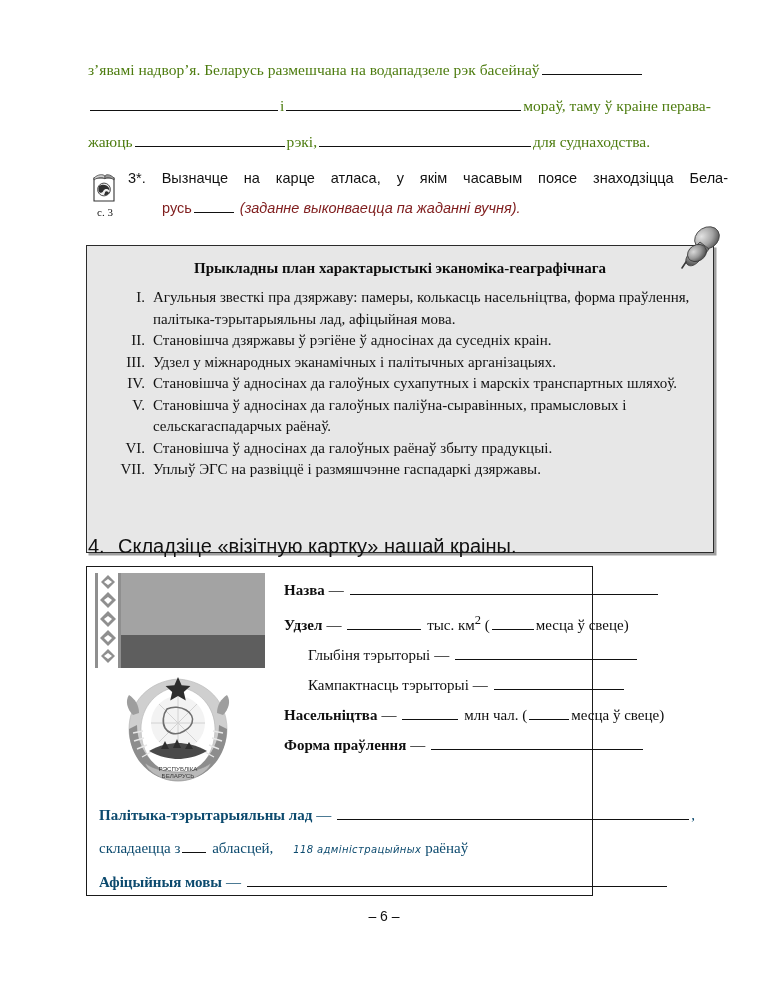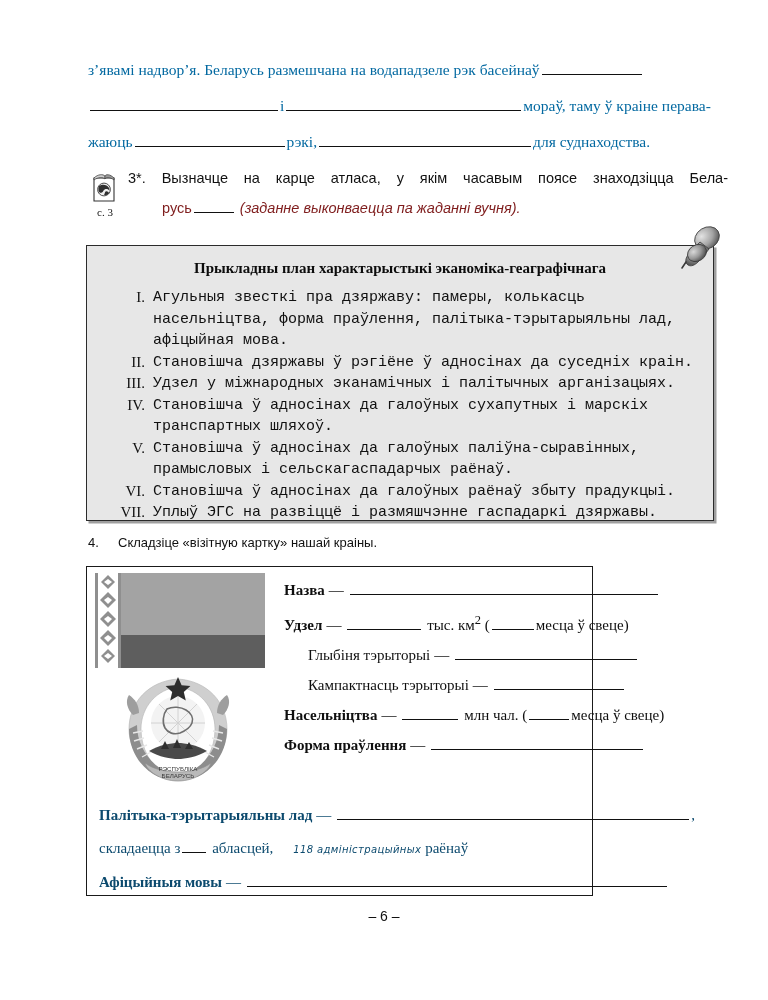--- a/index.html
+++ b/index.html
@@ -21,21 +21,21 @@
     width: 768px;
     height: 1000px;
   }
 
   
   .para {
     position: absolute;
     font-family: "Liberation Serif", serif;
     font-size: 15.5px;
     line-height: 36px;
-    color: #0369a1;
+    color: #4d7c0f;
   }
   .fill {
     display: inline-block;
     border-bottom: 1.6px solid #111;
     height: 13px;
     vertical-align: baseline;
     margin: 0 2px;
   }
 
   
@@ -84,21 +84,21 @@
   .t3-line2 .ital {
     font-style: italic;
   }
 
   
   #plan-box {
     position: absolute;
     left: 86px;
     top: 245px;
     width: 628px;
-    height: 276px;
+    height: 308px;
     background: #e7e7e7;
     border: 1.3px solid #2b2b2b;
     box-shadow: 2.5px 2.5px 0 rgba(80,80,80,0.55);
     box-sizing: border-box;
   }
   #plan-title {
     text-align: center;
     font-weight: bold;
     font-size: 15px;
     line-height: 21px;
@@ -119,37 +119,37 @@
     margin-bottom: 0px;
   }
   #plan-list .num {
     flex: 0 0 44px;
     text-align: right;
     padding-right: 8px;
     font-family: "Liberation Serif", serif;
   }
   #plan-list .txt {
     flex: 1 1 auto;
-    font-family: Liberation Mono, monospace;
+    font-family: Liberation Serif, serif;
   }
   .pin {
     position: absolute;
     left: 672px;
     top: 222px;
     width: 54px;
     height: 54px;
   }
 
   
   #task4-label {
     position: absolute;
     left: 88px;
     top: 535px;
     font-family: "Liberation Sans", sans-serif;
-    font-size: 13px;
+    font-size: 20px;
     color: #111;
   }
   #task4-label .n { display: inline-block; width: 30px; }
 
   
   #card {
     position: absolute;
     left: 86px;
     top: 566px;
     width: 507px;

